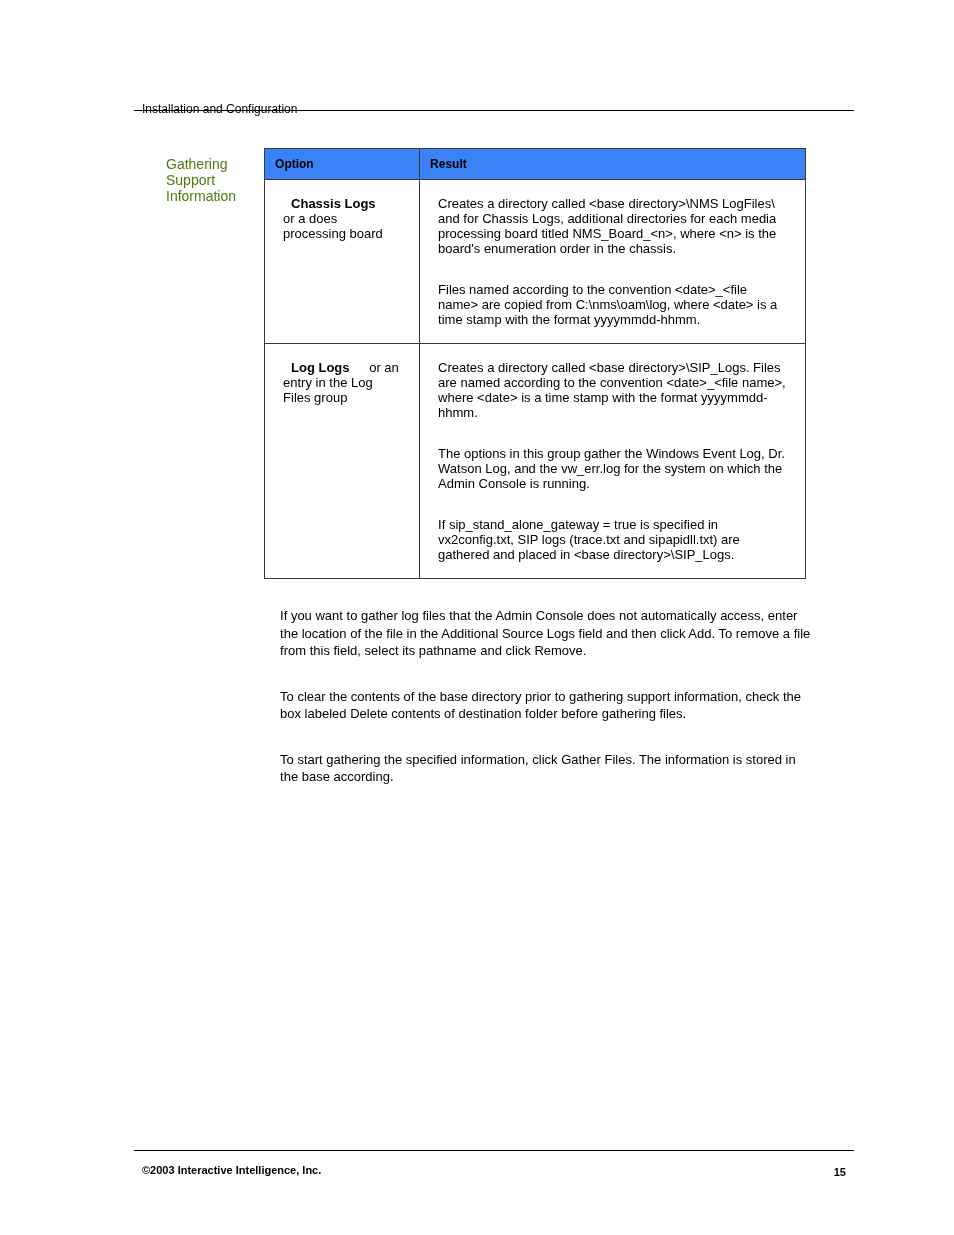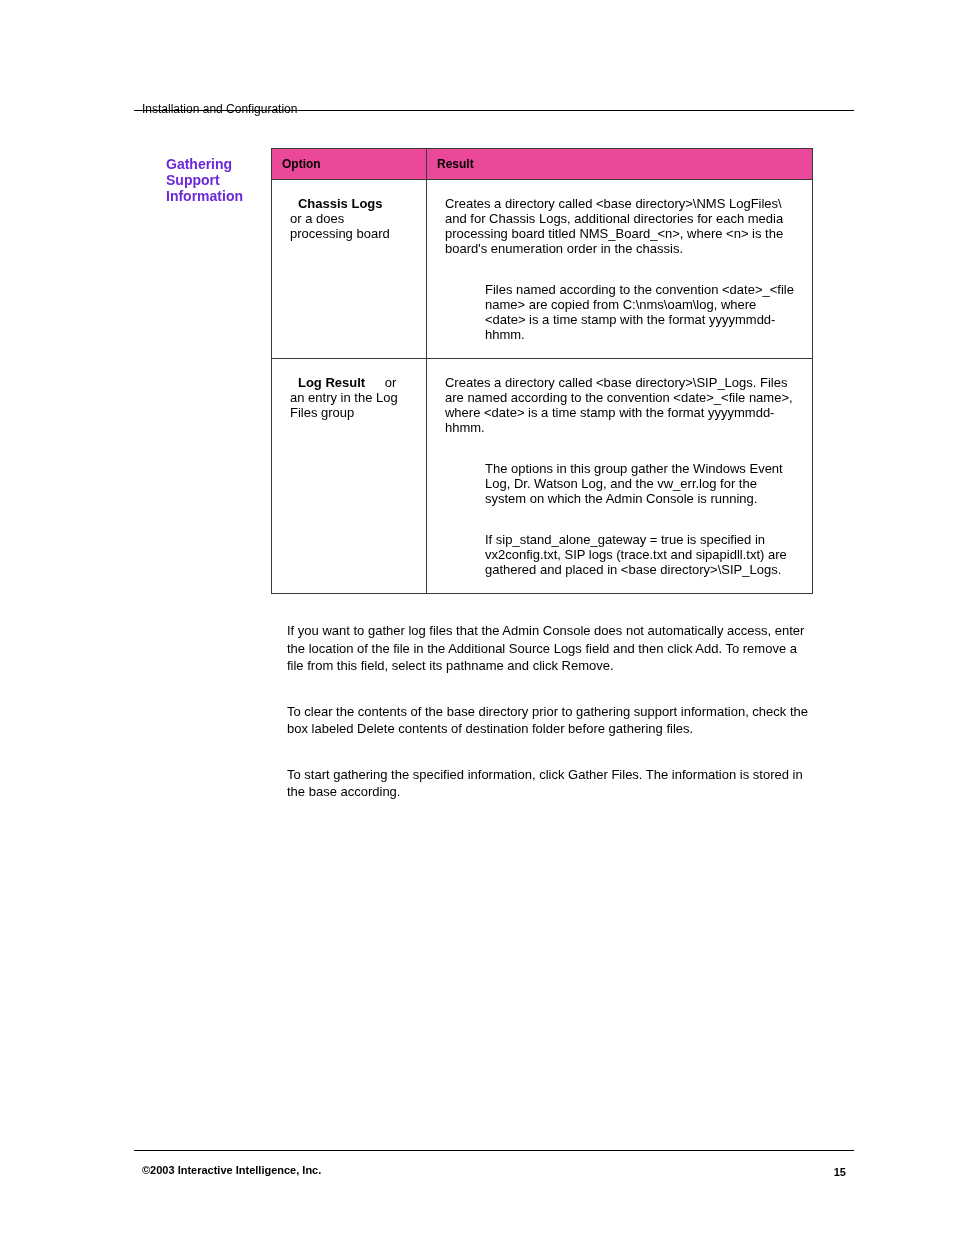--- a/index.html
+++ b/index.html
@@ -4,27 +4,27 @@
 <style>
   * { box-sizing: border-box; margin: 0; padding: 8px; }
   html, body { width: 954px; height: 1235px; background: #fff; font-family: Arial, Helvetica, sans-serif; color: #000; }
   .page { position: relative; width: 954px; height: 1235px; }
   .section-label { position: absolute; left: 118px; top: 78px; font-size: 12px; }
   .top-rule { position: absolute; left: 118px; top: 94px; width: 720px; border-top: 1px solid #000; }
   .body-wrap { position: absolute; left: 118px; top: 108px; width: 720px; }
   .intro-row { display: flex; }
   .left-col { width: 178px; padding-right: 12px; }
   .right-col { flex: 1 1 auto; }
-  .left-heading { font-size: 14px; color: #6d28d9; font-weight: bold; }
+  .left-heading { font-size: 14px; color: #4d7c0f; font-weight: normal; }
   table.opts { border-collapse: collapse; width: 542px; font-size: 13px; }
   table.opts th, table.opts td { border: 1px solid #3a3a3a; vertical-align: top; padding: 8px 10px; text-align: left; }
-  table.opts th { background: #ec4899; font-weight: bold; font-size: 12px; }
+  table.opts th { background: #3b82f6; font-weight: bold; font-size: 12px; }
   table.opts td.opt { width: 155px; }
   td p, th p { margin: 0; }
-  td p + p { margin-top: 10px; margin-left: 40px; }
+  td p + p { margin-top: 10px; }
   .body-text { font-size: 13px; line-height: 1.35; }
   .body-text p { margin-top: 12px; }
   .footer-rule { position: absolute; left: 118px; top: 1134px; width: 720px; border-top: 1px solid #000; }
   .footer-left { position: absolute; left: 118px; top: 1140px; font-size: 11px; font-weight: bold; }
   .footer-right { position: absolute; right: 116px; top: 1142px; font-size: 11px; font-weight: bold; }
 </style>
 </head>
 <body>
 <div class="page">
 
@@ -49,21 +49,21 @@
               <td class="opt">
                   <p><b>Chassis Logs</b><span> or a does processing board</span></p>
                 </td>
               <td>
                 <p>Creates a directory called &lt;base directory&gt;\NMS LogFiles\ and for Chassis Logs, additional directories for each media processing board titled NMS_Board_&lt;n&gt;, where &lt;n&gt; is the board's enumeration order in the chassis.</p>
                 <p>Files named according to the convention &lt;date&gt;_&lt;file name&gt; are copied from C:\nms\oam\log, where &lt;date&gt; is a time stamp with the format yyyymmdd-hhmm.</p>
               </td>
             </tr>
             <tr>
               <td class="opt">
-                  <p><b>Log Result</b><span> or an entry in the Log Files group</span></p>
+                  <p><b>Log Logs</b><span> or an entry in the Log Files group</span></p>
                 </td>
               <td>
                 <p>Creates a directory called &lt;base directory&gt;\SIP_Logs. Files are named according to the convention &lt;date&gt;_&lt;file name&gt;, where &lt;date&gt; is a time stamp with the format yyyymmdd-hhmm.</p>
                 <p>The options in this group gather the Windows Event Log, Dr. Watson Log, and the vw_err.log for the system on which the Admin Console is running.</p>
                 <p>If sip_stand_alone_gateway = true is specified in vx2config.txt, SIP logs (trace.txt and sipapidll.txt) are gathered and placed in &lt;base directory&gt;\SIP_Logs.</p>
               </td>
             </tr>
           </tbody>
         </table>
 

